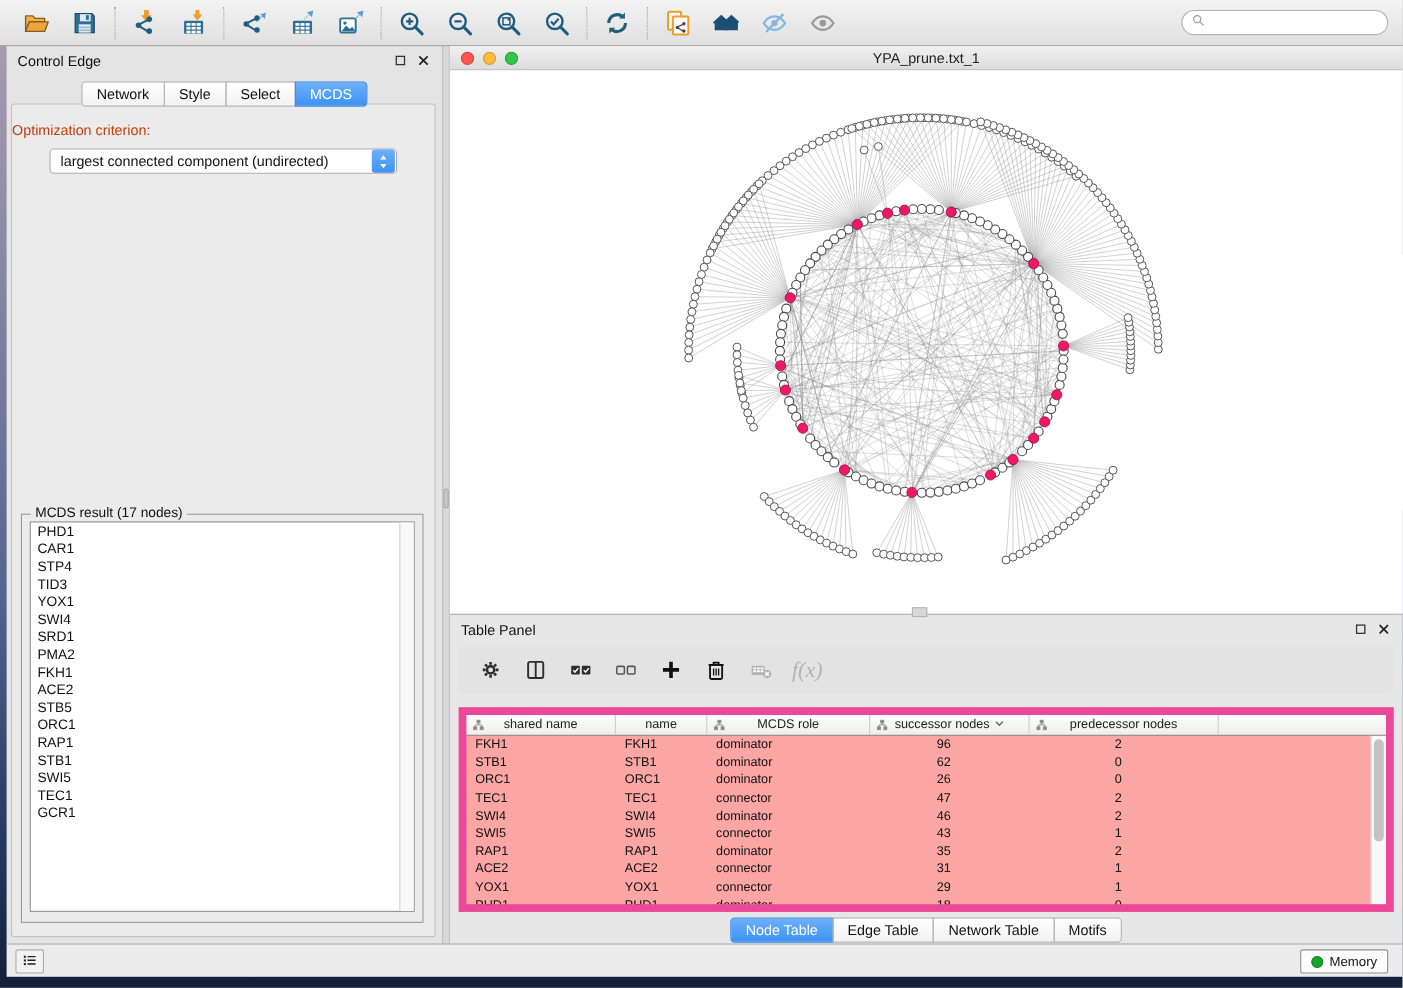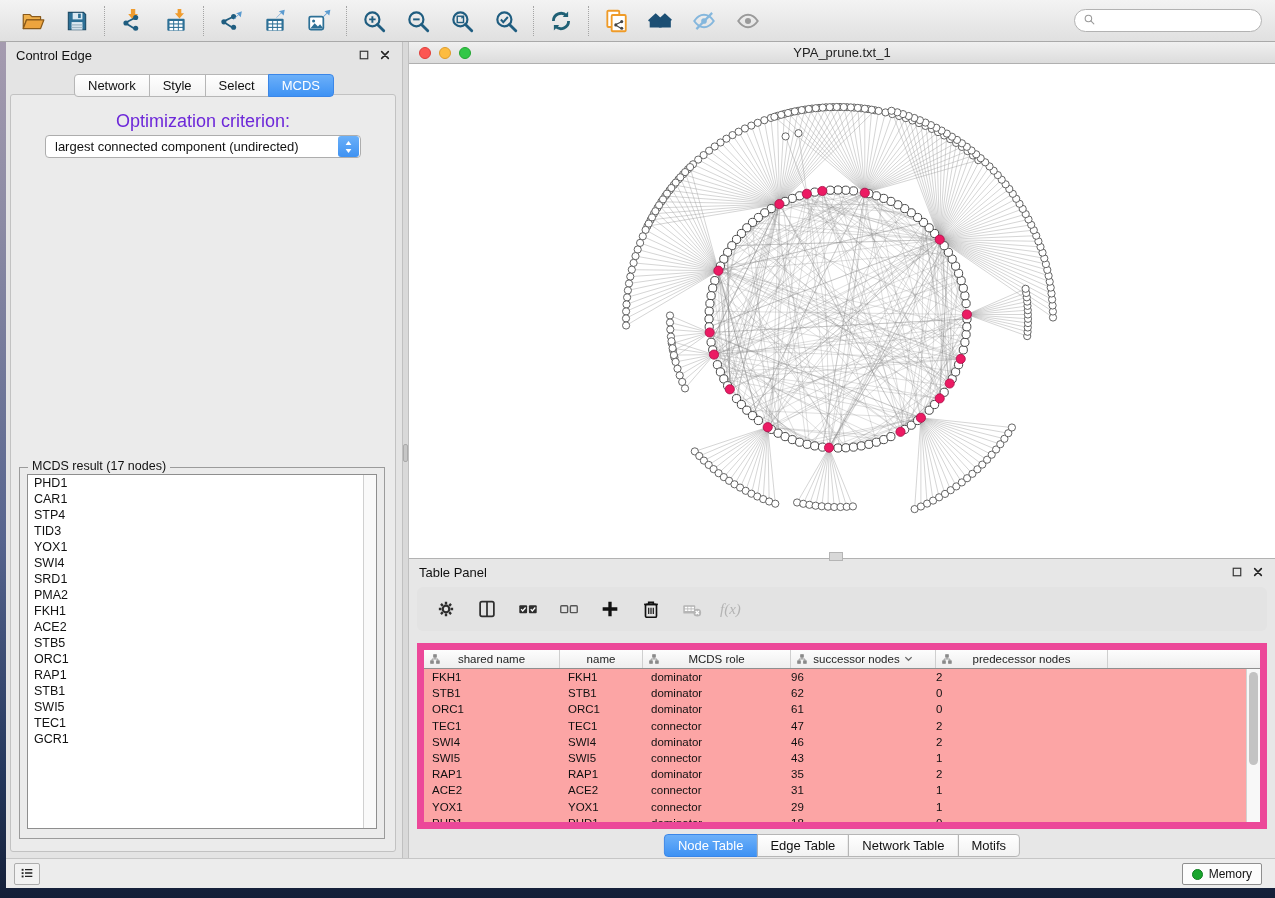--- a/index.html
+++ b/index.html
@@ -25,21 +25,21 @@
   .panel-header{display:flex;align-items:center;height:26px;padding:0 10px;font-size:13px;color:#111}
   .panel-header .sp{flex:1}
   .win-btn{width:14px;height:14px;display:flex;align-items:center;justify-content:center;margin-left:7px;background:transparent;border:none}
   #cp-tabs{left:50%;top:32px;transform:translateX(-50%);display:inline-flex;z-index:3;white-space:nowrap}
   .seg-tab{font-size:13px;line-height:19px;padding:1px 13px;background:linear-gradient(180deg,#ffffff,#f2f2f2);
            border:1px solid #b6b6b6;margin-left:-1px;color:#111}
   .seg-tab:first-child{border-radius:4px 0 0 4px;margin-left:0}
   .seg-tab:last-child{border-radius:0 4px 4px 0}
   .seg-tab.active{background:linear-gradient(180deg,#6cb0f9,#3e92f4);color:#fff;border-color:#3a86e8}
   #cp-content{left:4px;right:6px;top:52px;height:758px;background:#ebebeb;border:1px solid #c2c2c2;border-radius:3px}
-  #opt-label{top:16px;left:0;right:0;text-align:center;font-size:18px;color:#6d28d9}
+  #opt-label{top:16px;left:0;right:0;text-align:left;font-size:13px;color:#c2410c}
   #opt-select{top:40px;left:50%;transform:translateX(-50%);width:316px;height:23px;background:#fff;
               border:1px solid #adadad;border-radius:4px;display:flex;align-items:center}
   #opt-select .val{flex:1;font-size:13px;padding-left:9px;color:#111;white-space:nowrap;overflow:hidden}
   #opt-select .stepper{width:21px;height:21px;border-radius:3px;background:linear-gradient(180deg,#6ab0f9,#3f92f2);
               display:flex;align-items:center;justify-content:center;margin-right:1px}
   #btn-row{top:74px;left:0;right:0;display:flex;justify-content:center;gap:14px}
   .push-btn{height:23px;padding:0 16px;font-size:13px;font-family:"Liberation Sans",sans-serif;color:#111;
             background:linear-gradient(180deg,#ffffff,#ededed);border:1px solid #ababab;border-radius:4px}
   #run-btn{border-color:#74a8e8;box-shadow:0 0 0 3px rgba(100,160,250,.5)}
   #mcds-group{left:8px;right:10px;top:372px;bottom:12px;border:1px solid #9b9b9b}
@@ -63,32 +63,32 @@
   #tl-red{background:#fc5753;border:1px solid #df3e39}
   #tl-yellow{background:#fdbc40;border:1px solid #de9c2b}
   #tl-green{background:#33c748;border:1px solid #23a532}
   #net-canvas{left:0;top:22px;width:866px;height:494px;background:#fff}
 
   
   #table-panel{left:0;top:516px;width:866px;height:300px;background:#e7e7e7;border-top:1px solid #b2b2b2}
   #tp-toolbar{left:8px;right:8px;top:28px;height:44px;background:#e3e3e3;border-radius:6px;
               display:flex;align-items:center;gap:15px;padding-left:16px}
   .tp-btn{border:none;background:transparent;display:flex;align-items:center;justify-content:center;width:26px;height:26px}
-  .fx-label{font-family:"Liberation Serif",serif;font-style:italic;font-size:15px;color:#b3b3b3}
+  .fx-label{font-family:"Liberation Serif",serif;font-style:italic;font-size:20px;color:#b3b3b3}
   #tp-table{left:8px;right:8px;top:84px;height:186px;background:#fca5a5;border:7px solid #ec4899;overflow:hidden}
   #thead{display:flex;height:19px;background:linear-gradient(180deg,#fdfdfd,#eeeeee);border-bottom:1px solid #8f8f8f}
   .th{display:flex;align-items:center;justify-content:center;gap:4px;border-right:1px solid #cfcfcf;
       font-size:11.5px;color:#222;position:relative}
   .th .tree{position:absolute;left:6px;top:4px;display:flex}
   .th.filler{flex:1;border-right:none}
   #tbody{position:absolute;left:0;right:14px;top:19px;bottom:0}
   .tr{display:flex;height:16.2px}
   .td{font-size:11.5px;color:#111;line-height:16.2px;white-space:nowrap;overflow:hidden}
   .td.l{padding-left:8px}
-  .td.num{text-align:left;padding-right:11px}
+  .td.num{text-align:center;padding-right:11px}
   #tp-scroll{top:19px;right:0;bottom:0;width:14px;background:#f8f8f8;border-left:1px solid #d2d2d2}
   #tp-thumb{position:absolute;top:3px;left:2px;width:9px;height:93px;background:#c3c3c3;border-radius:5px}
   #tp-tabs{left:50%;top:275px;transform:translateX(-50%);display:inline-flex;z-index:2;white-space:nowrap}
 
   
   #status-bar{left:6px;top:858px;width:1269px;height:30px;background:#ececec;border-top:1px solid #c6c6c6}
   #list-btn{left:8px;top:4px;width:26px;height:22px;background:#f2f2f2;border:1px solid #adadad;border-radius:2px;
             display:flex;align-items:center;justify-content:center}
   #memory-btn{right:13px;top:4px;height:22px;background:#fcfcfc;border:1px solid #8f8f8f;border-radius:2px;
               display:flex;align-items:center;gap:6px;padding:0 9px;font-size:12px;color:#111}
@@ -1410,21 +1410,21 @@
             <div class="td l" style="width: 83px;">STB1</div>
             <div class="td l" style="width: 148px;">dominator</div>
             <div class="td num" style="width: 145px;">62</div>
             <div class="td num" style="width: 172px;">0</div>
             <div class="td" style="flex: 1 1 0%;"></div>
           </div>
           <div class="tr">
             <div class="td l" style="width: 136px;">ORC1</div>
             <div class="td l" style="width: 83px;">ORC1</div>
             <div class="td l" style="width: 148px;">dominator</div>
-            <div class="td num" style="width: 145px;">61</div>
+            <div class="td num" style="width: 145px;">26</div>
             <div class="td num" style="width: 172px;">0</div>
             <div class="td" style="flex: 1 1 0%;"></div>
           </div>
           <div class="tr">
             <div class="td l" style="width: 136px;">TEC1</div>
             <div class="td l" style="width: 83px;">TEC1</div>
             <div class="td l" style="width: 148px;">connector</div>
             <div class="td num" style="width: 145px;">47</div>
             <div class="td num" style="width: 172px;">2</div>
             <div class="td" style="flex: 1 1 0%;"></div>

